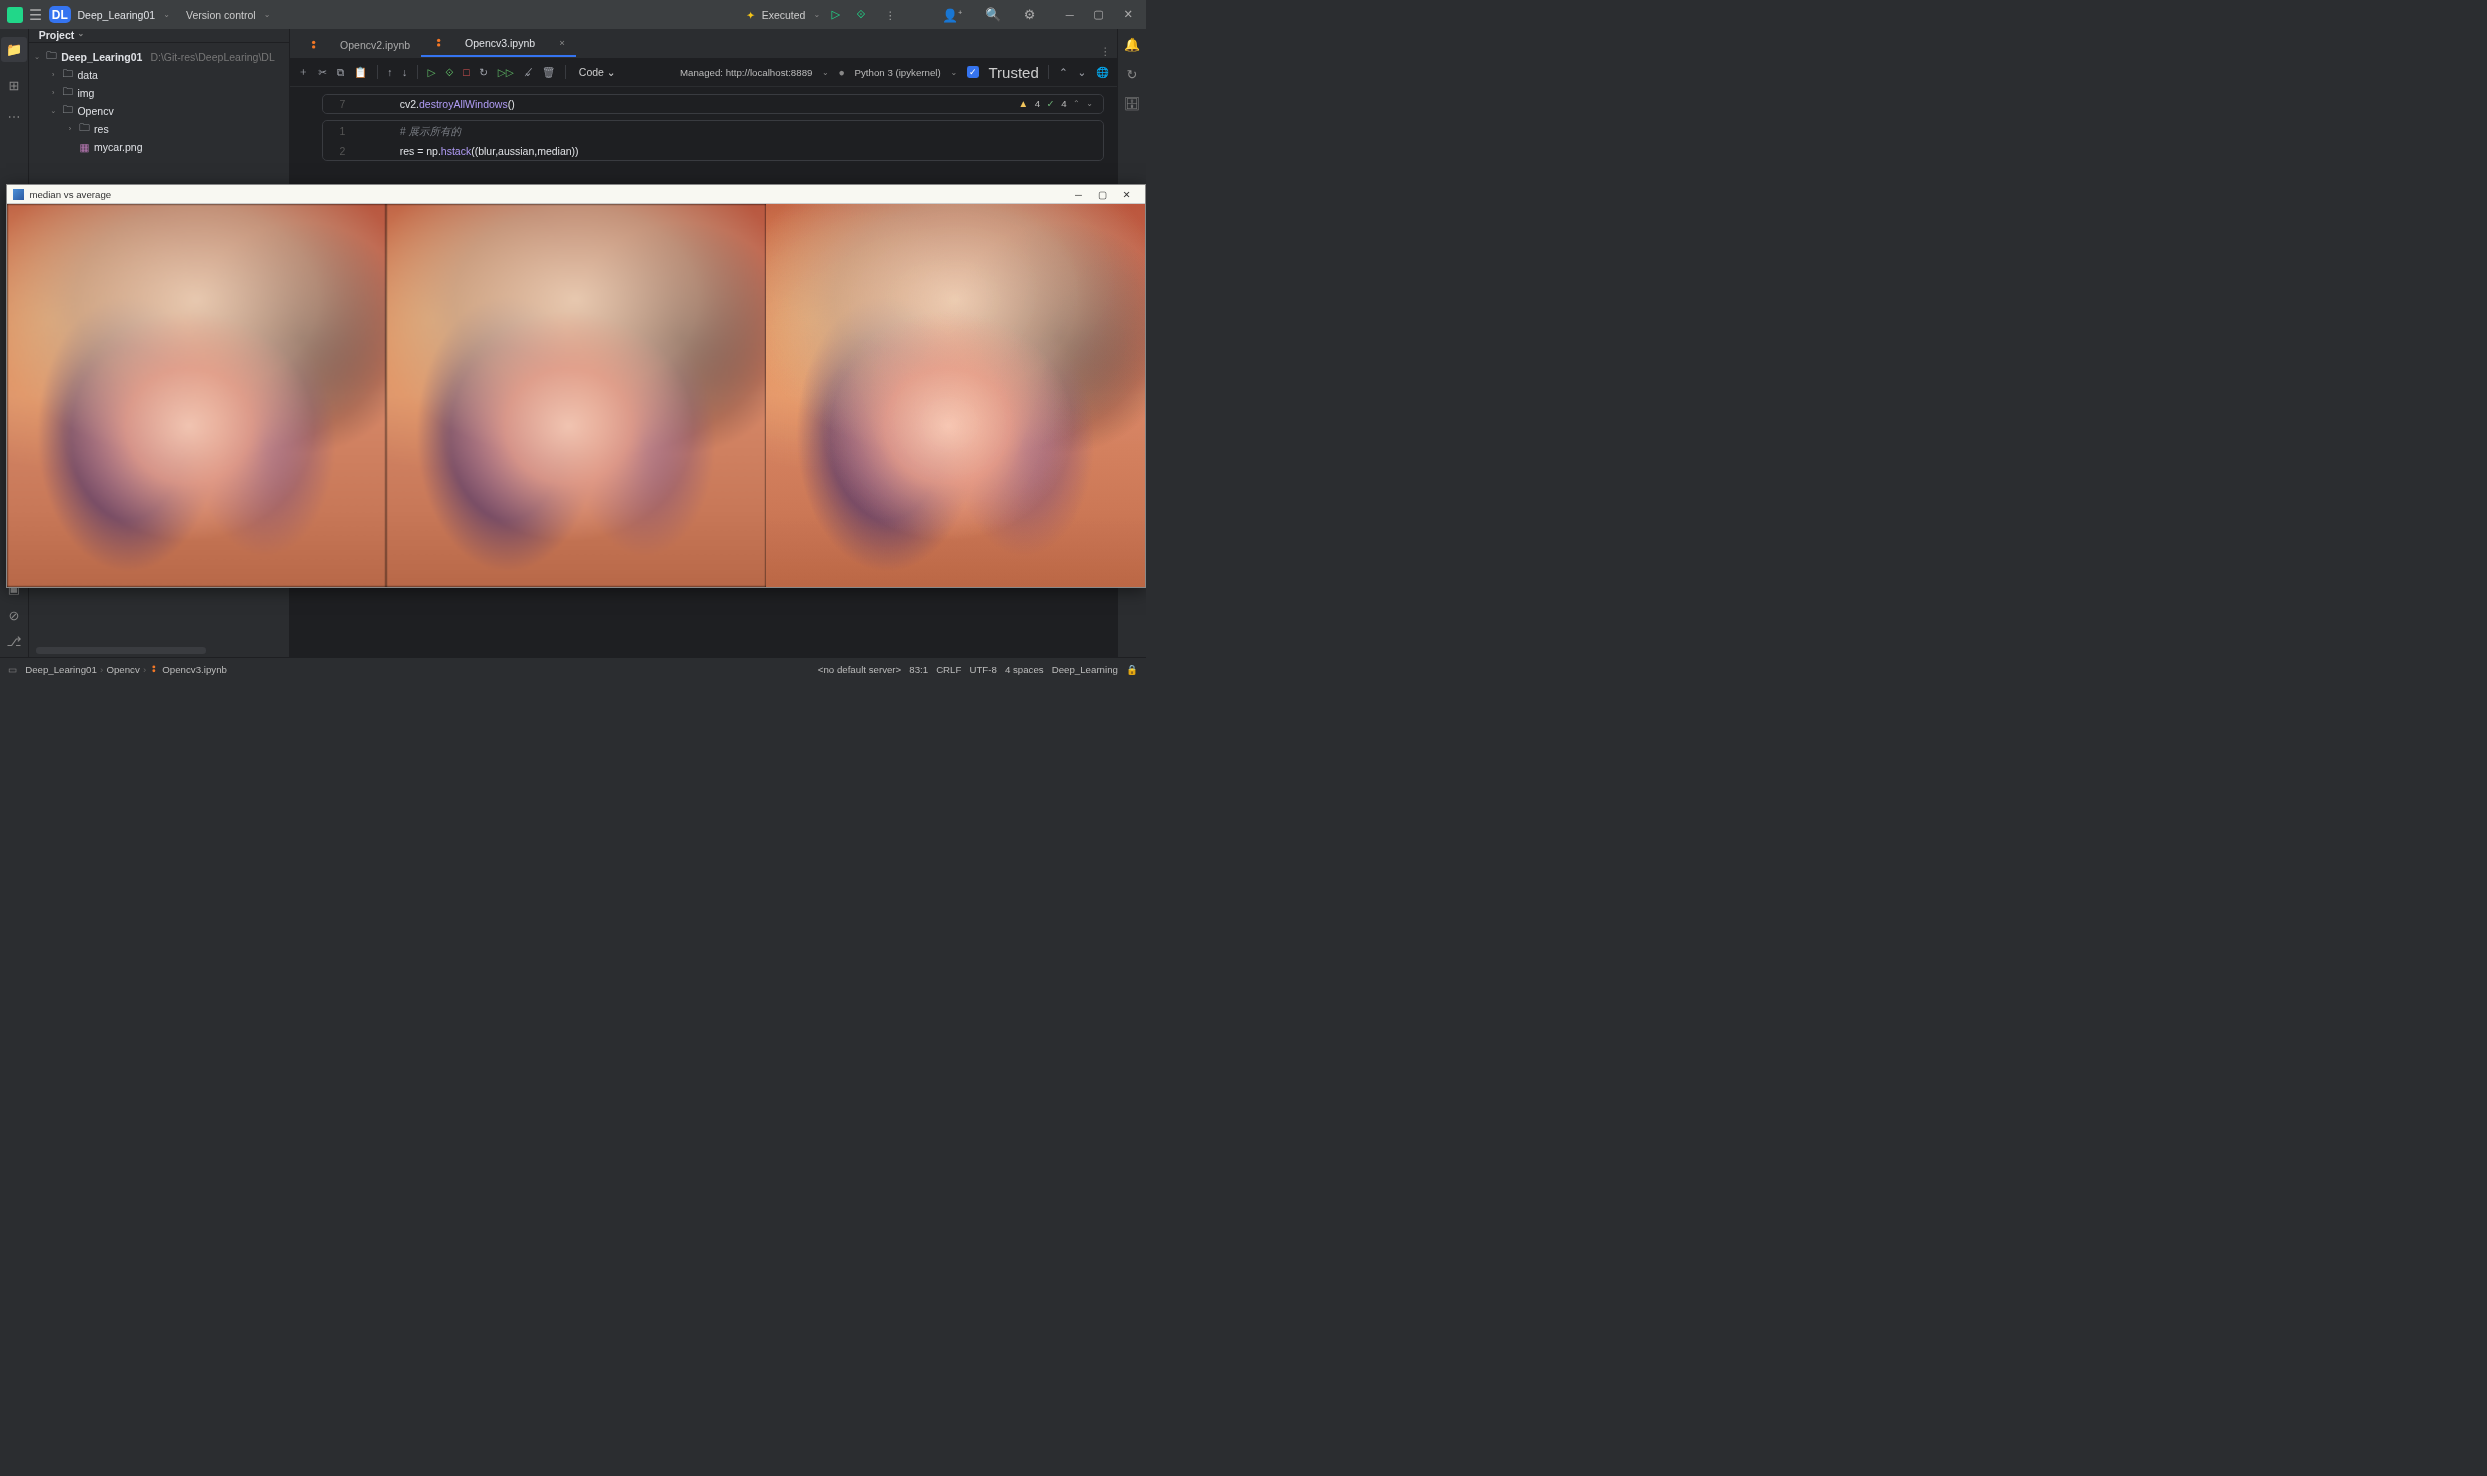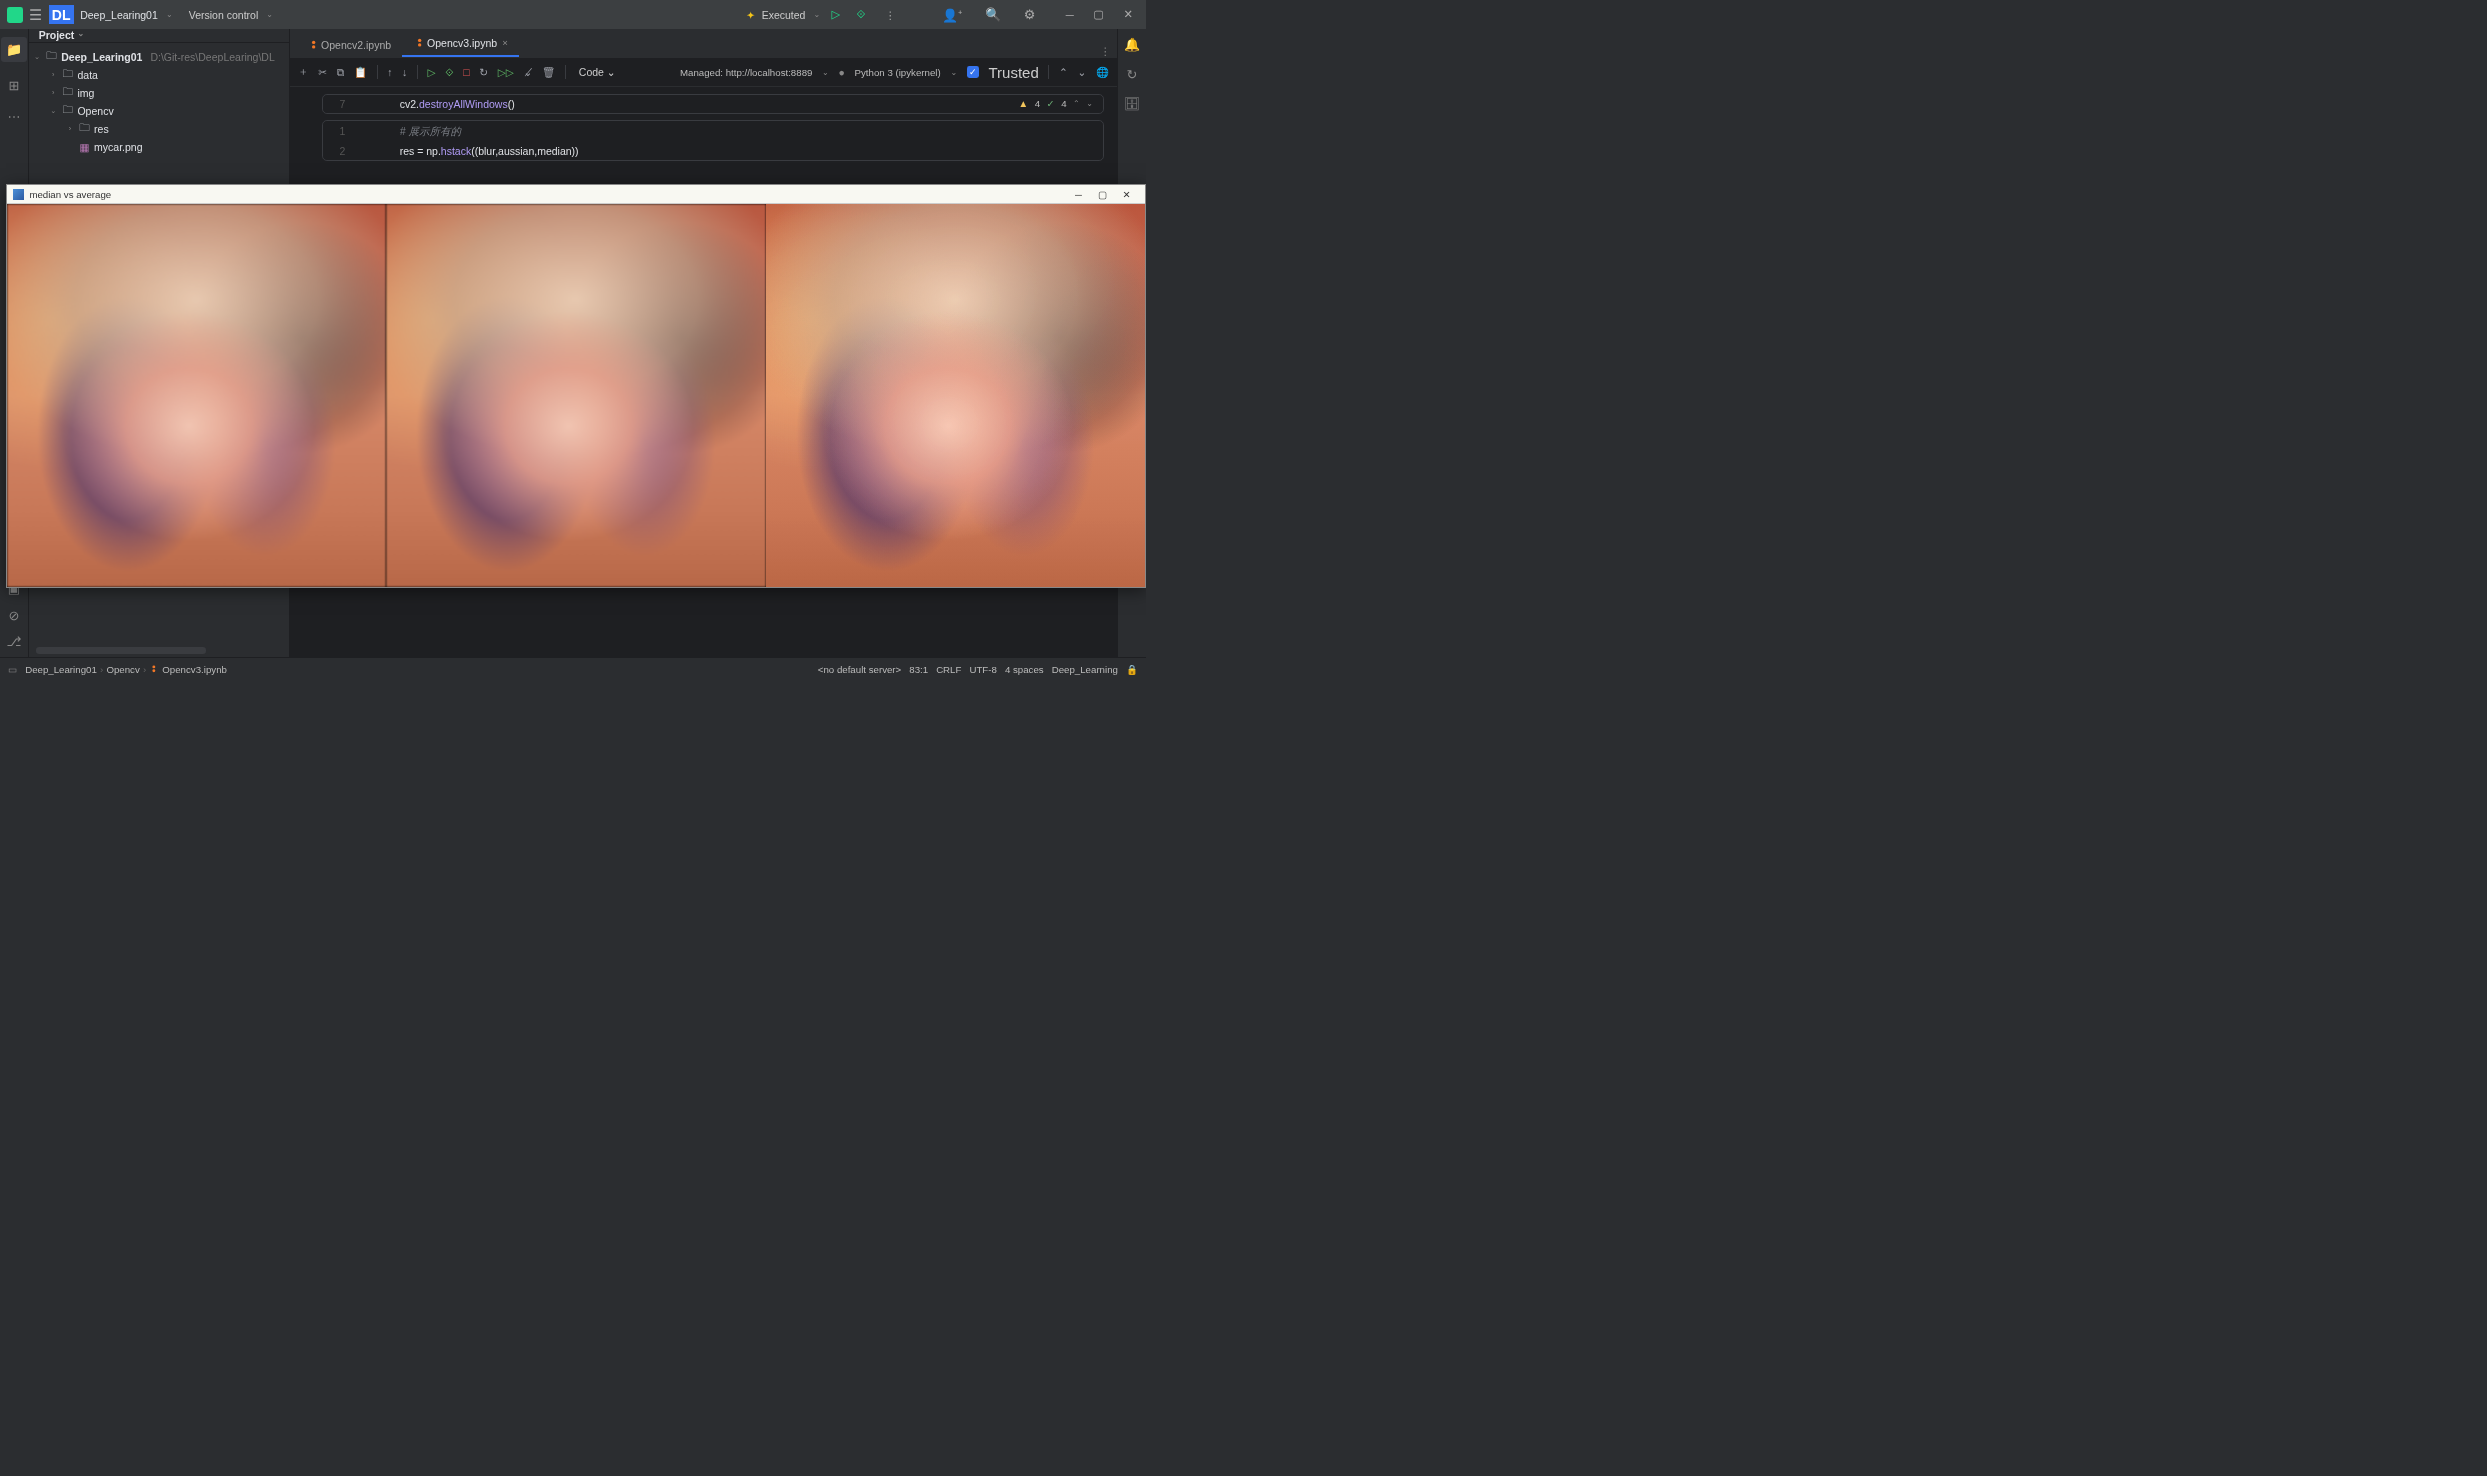--- a/index.html
+++ b/index.html
@@ -2,21 +2,21 @@
 <html style="font-size:13px"><head>
 <meta charset="utf-8">
 <style>
 * { margin: 0; padding: 0; box-sizing: border-box; font-family: -apple-system, BlinkMacSystemFont, "Segoe UI", sans-serif; }
 body { background: #2b2d30; color: #dfe1e5; font-size: 10.5px; overflow: hidden; width: 1146px; height: 680px; position: relative; }
 
 
 .titlebar { height: 29px; background: #3c3f41; display: flex; align-items: center; padding: 0 6.5px; gap: 6.5px; }
 .titlebar .app-icon { width: 16px; height: 16px; background: #21d789; border-radius: 2.4px; }
 .titlebar .hamburger { color: #aaa; font-size: 14.6px; cursor: pointer; }
-.titlebar .proj-badge { background: #3574f0; color: #fff; font-size: 14px; padding: 1.6px 3.2px; border-radius: 0; font-weight: 600; }
+.titlebar .proj-badge { background: #3574f0; color: #fff; font-size: 12px; padding: 1.6px 3.2px; border-radius: 5px; font-weight: 600; }
 .titlebar .proj-name { color: #dfe1e5; }
 .titlebar .chev { color: #888; font-size: 8px; margin-left: 1.6px; }
 .titlebar .vcs { color: #ccc; margin-left: 9.7px; }
 .titlebar .spacer { flex: 1; }
 .titlebar .student-icon { color: #f5c518; }
 .titlebar .student { color: #ccc; }
 .titlebar .run-icon { color: #21d789; font-size: 11.3px; margin: 0 4.9px; cursor: pointer; }
 .titlebar .debug-icon { color: #21d789; font-size: 11.3px; margin: 0 4.9px; cursor: pointer; }
 .titlebar .kebab { color: #aaa; margin: 0 8px; cursor: pointer; }
 .titlebar .tb-icon { color: #aaa; margin: 0 8px; cursor: pointer; font-size: 13px; }
@@ -37,21 +37,21 @@
 .tree-arrow { width: 9.7px; color: #888; font-size: 7.3px; text-align: center; }
 .tree-icon { width: 13px; text-align: center; color: #888; }
 .tree-icon.folder { color: #ced0d6; }
 .tree-label { color: #dfe1e5; }
 .tree-label.bold { font-weight: 600; }
 .tree-label.dim { color: #777; margin-left: 4.9px; }
 .tree-scrollbar { height: 6.5px; background: #3a3c40; margin: 3.2px 6.5px; border-radius: 3.2px; width: 170px; }
 
 .editor-area { flex: 1; background: #1e1f22; display: flex; flex-direction: column; min-width: 0; }
 .tabs { height: 29px; display: flex; align-items: flex-end; padding: 0 6.5px; border-bottom: 0.8px solid #2b2d30; background: #2b2d30; }
-.tab { display: flex; align-items: center; gap: 2px; padding: 6.5px 11.3px; color: #aaa; cursor: pointer; }
+.tab { display: flex; align-items: center; gap: 21px; padding: 6.5px 11.3px; color: #aaa; cursor: pointer; }
 .tab.active { color: #dfe1e5; border-bottom: 2.4px solid #3574f0; }
 .tab .close { color: #888; font-size: 9.7px; margin-left: 3.2px; }
 .tabs .tab-right { margin-left: auto; display: flex; align-items: center; gap: 9.7px; color: #888; }
 
 .toolbar { height: 29px; display: flex; align-items: center; padding: 0 8px; gap: 9.7px; border-bottom: 0.8px solid #2b2d30; background: #1e1f22; }
 .toolbar .tbicon { color: #9da0a8; cursor: pointer; font-size: 10.5px; }
 .toolbar .tbicon.green { color: #5fb865; }
 .toolbar .tbicon.red { color: #e05555; }
 .toolbar .sep { width: 0.8px; height: 14.6px; background: #393b40; }
 .toolbar .code-dd { color: #ccc; margin-left: 3.2px; }

